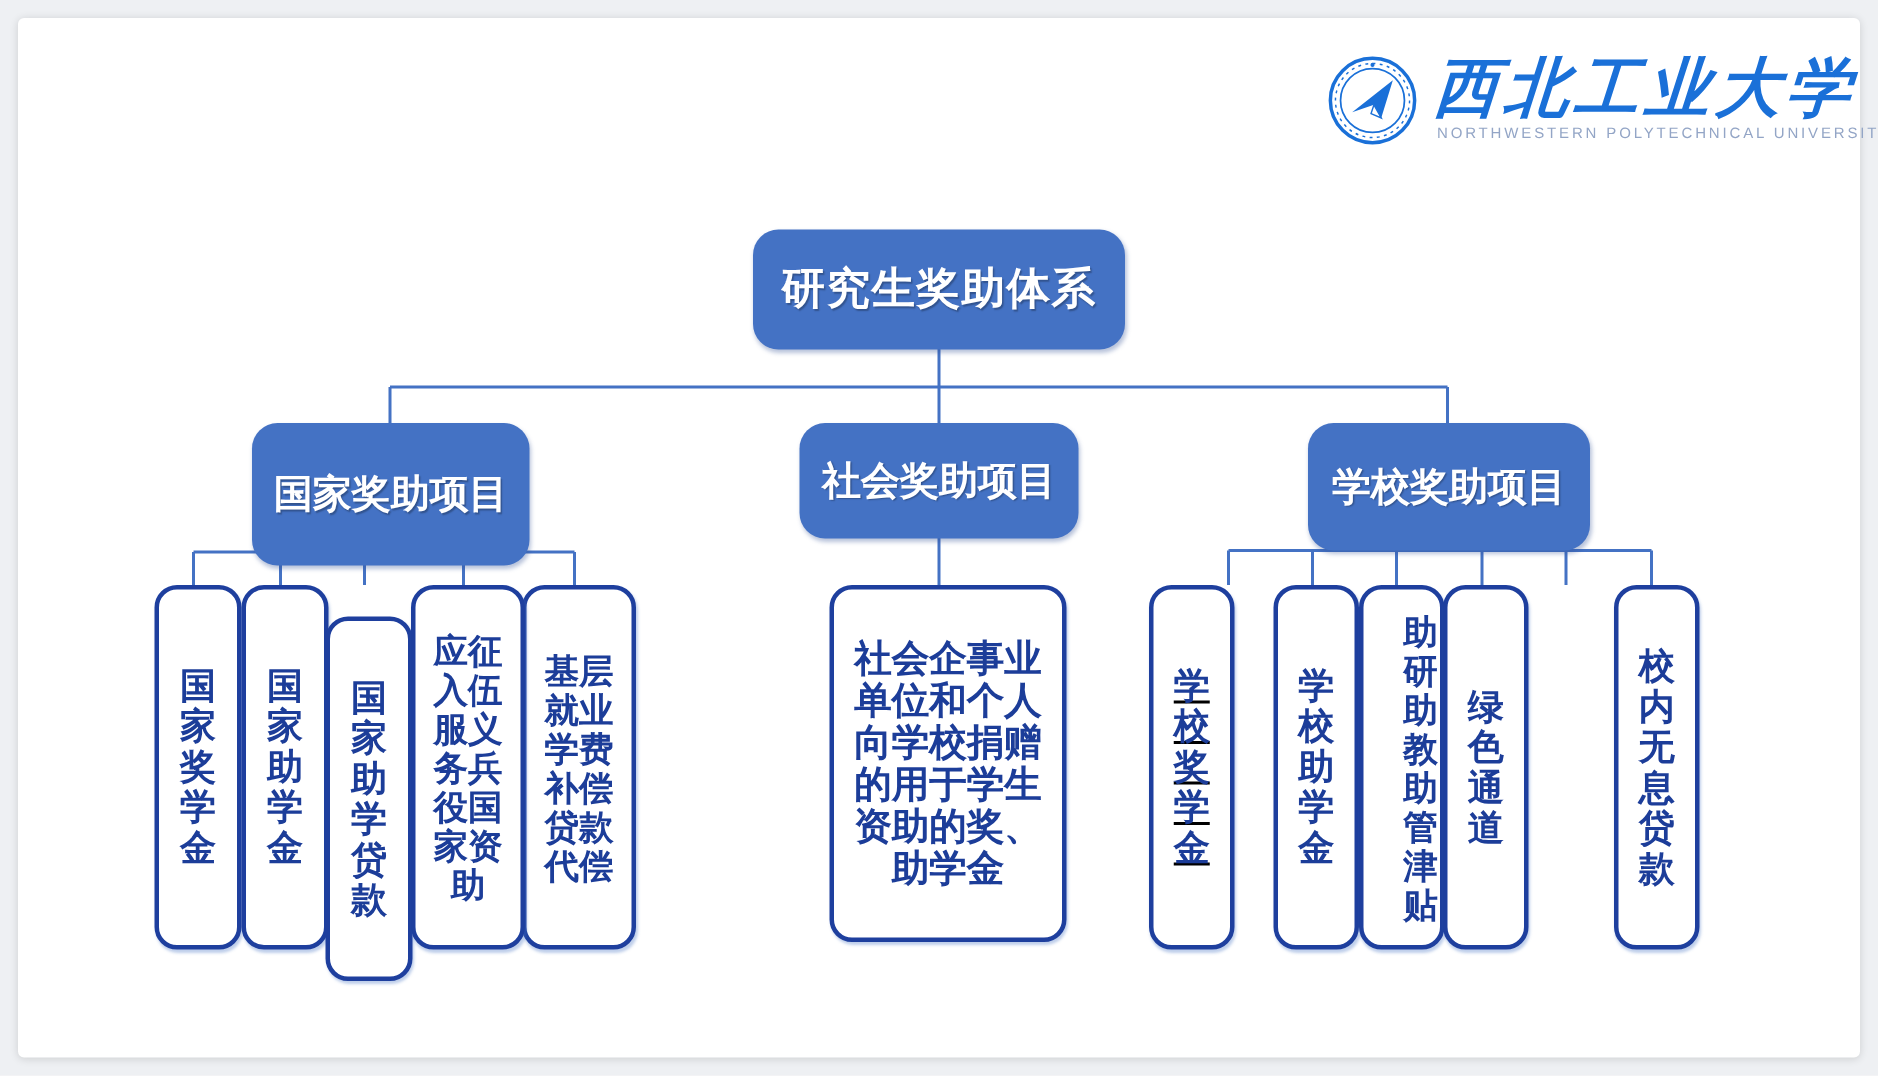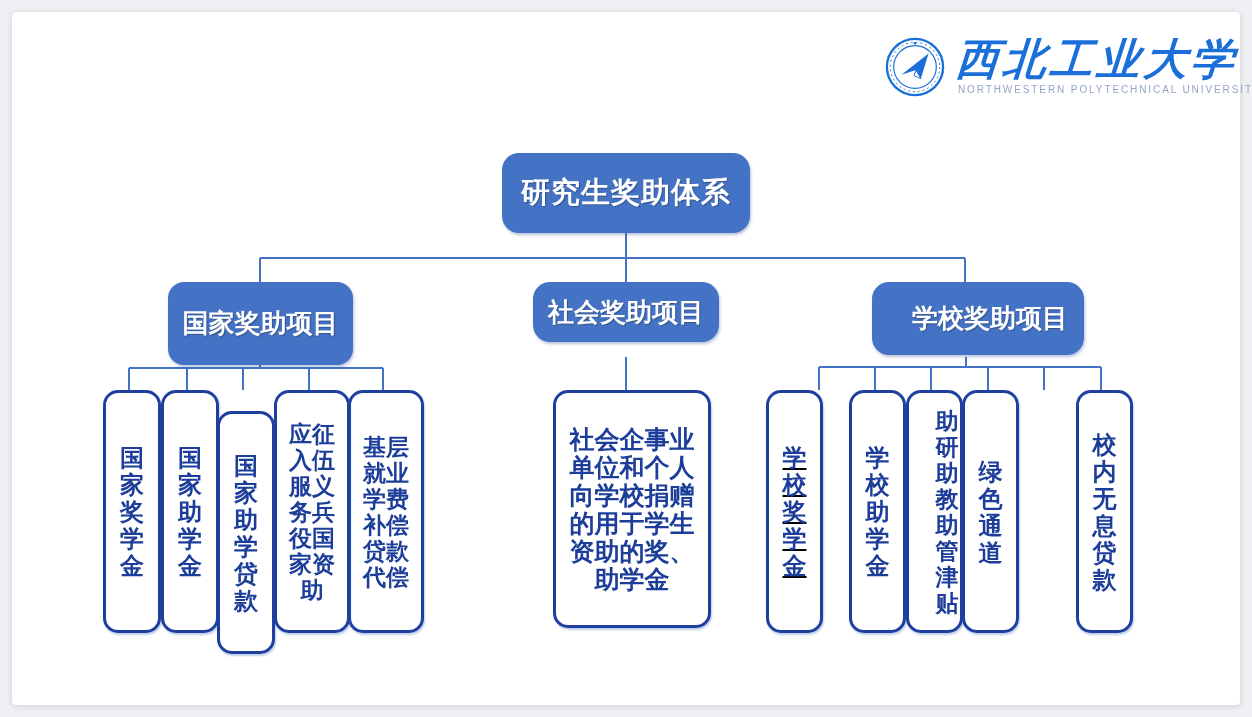--- a/index.html
+++ b/index.html
@@ -49,23 +49,23 @@
 
   <svg class="connectors" viewBox="0 0 1252 717">
     <path d="M626 232 V258 M260 258 H965 M260 258 V282 M626 258 V282 M965 258 V282"></path>
     <path d="M260 357 V368 M129 368 H383 M129 368 V390 M187 368 V390 M243 368 V390 M309 368 V390 M383 368 V390"></path>
     <path d="M626 357 V390"></path>
     <path d="M966 357 V367 M819 367 H1101 M819 367 V390 M875 367 V390 M931 367 V390 M988 367 V390 M1044 367 V390 M1101 367 V390"></path>
   </svg>
 
   <div class="node root" style="left:502px;top:153px;width:248px;height:80px;">研究生奖助体系</div>
 
-  <div class="node branch" style="left:168px;top:282px;width:185px;height:83px;border-radius:16px;">国家奖助项目</div>
-  <div class="node branch" style="left:533px;top:282px;width:186px;height:60px;">社会奖助项目</div>
-  <div class="node branch" style="left:872px;top:282px;width:188px;height:73px;padding-left:24px;">学校奖助项目</div>
+  <div class="node branch" style="left:168px;top:282px;width:185px;height:95px;">国家奖助项目</div>
+  <div class="node branch" style="left:533px;top:282px;width:186px;height:77px;">社会奖助项目</div>
+  <div class="node branch" style="left:872px;top:282px;width:188px;height:85px;">学校奖助项目</div>
 
   <div class="leaf" style="left:103px;top:390px;width:52px;height:237px;">
     <span class="leaf-text col1">国家奖学金</span>
   </div>
   <div class="leaf" style="left:161px;top:390px;width:52px;height:237px;">
     <span class="leaf-text col1">国家助学金</span>
   </div>
   <div class="leaf" style="left:217px;top:390px;width:52px;height:237px;margin-top:21px;">
     <span class="leaf-text col1">国家助学贷款</span>
   </div>

